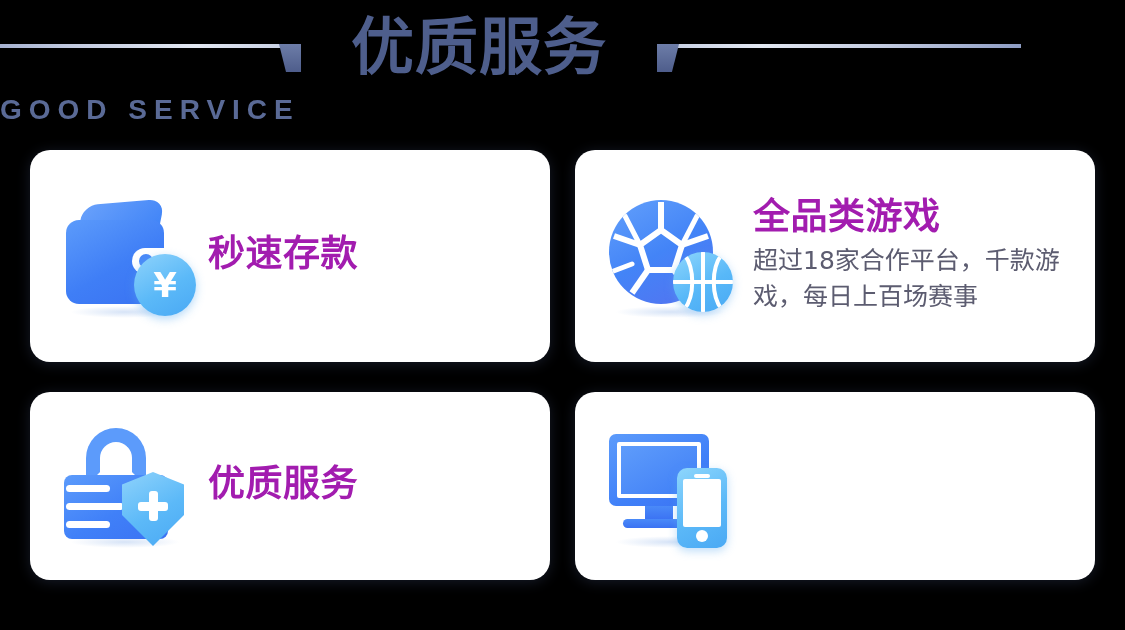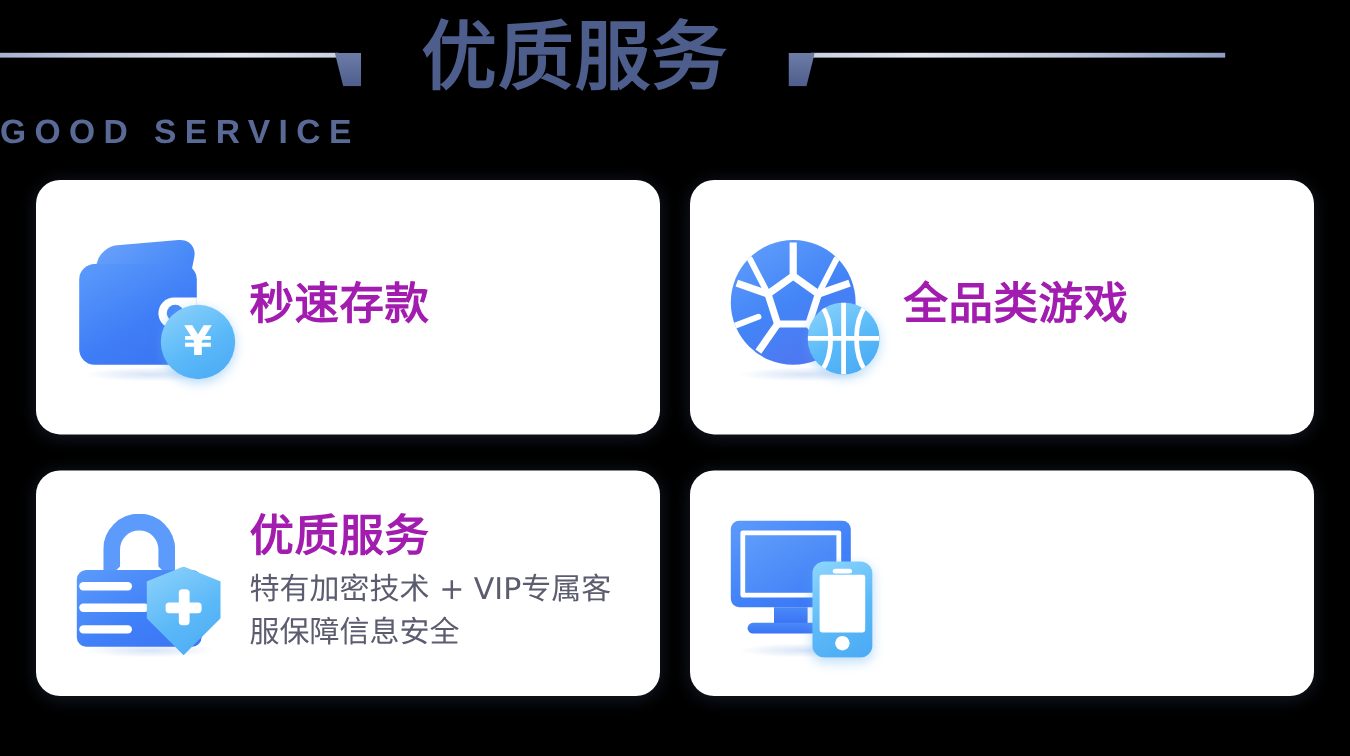--- a/index.html
+++ b/index.html
@@ -411,39 +411,39 @@
               <line x1="30" y1="0" x2="30" y2="60"></line>
               <line x1="0" y1="30" x2="60" y2="30"></line>
               <path d="M11,2 C22,16 22,44 11,58"></path>
               <path d="M49,2 C38,16 38,44 49,58"></path>
             </g>
           </svg>
         </div>
       </div>
       <div class="card-text">
         <div class="card-title">全品类游戏</div>
+        <div class="card-desc">超过18家合作平台，千款游戏，每日上百场赛事</div>
       </div>
     </div>
 
     <div class="card">
       <div class="card-icon">
         <div class="icon-shadow"></div>
         <div class="lock-shackle"></div>
         <div class="lock-body">
           <span class="lock-slot s1"></span>
           <span class="lock-slot s2"></span>
           <span class="lock-slot s3"></span>
         </div>
         <div class="shield">
           <span class="shield-plus"></span>
         </div>
       </div>
       <div class="card-text">
         <div class="card-title">优质服务</div>
-        <div class="card-desc">特有加密技术 + VIP专属客服保障信息安全</div>
       </div>
     </div>
 
     <div class="card">
       <div class="card-icon">
         <div class="icon-shadow"></div>
         <div class="monitor">
           <div class="monitor-screen"></div>
         </div>
         <div class="monitor-neck"></div>

